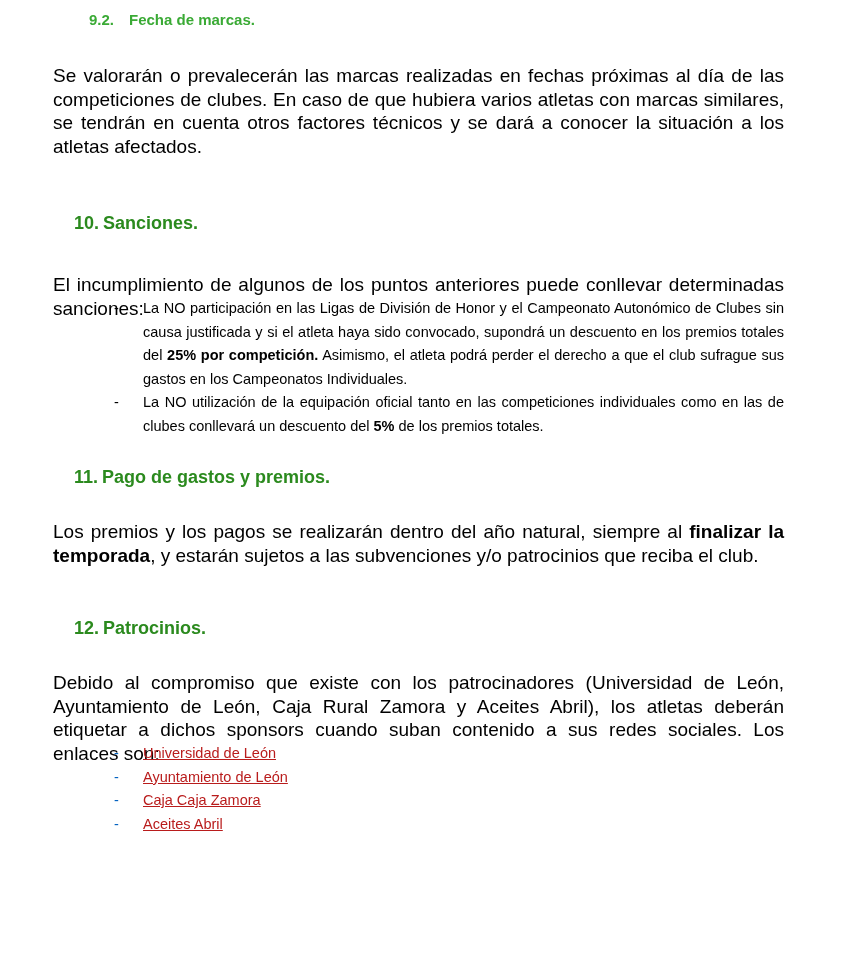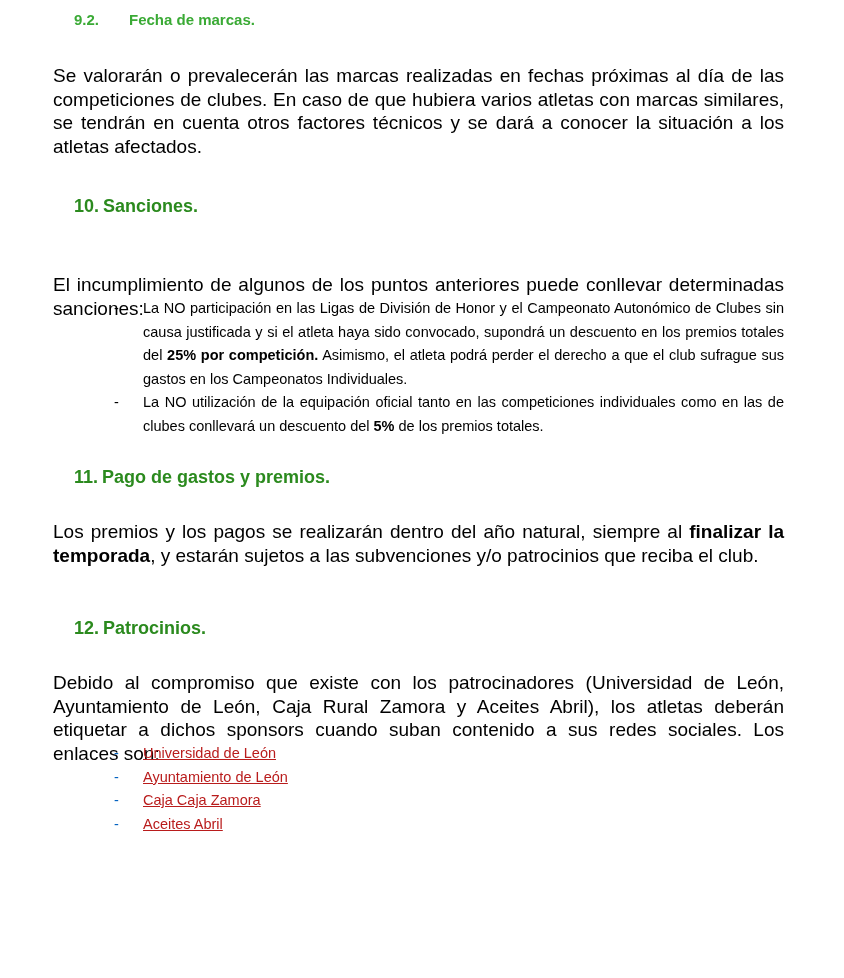--- a/index.html
+++ b/index.html
@@ -1,19 +1,19 @@
 <!DOCTYPE html>
 <html><head>
 <meta charset="utf-8">
 <style>
   html, body { margin: 0; padding: 0; background: #ffffff; }
   body { width: 844px; height: 978px; position: relative; overflow: hidden;
          font-family: "Liberation Sans", "DejaVu Sans", sans-serif; color: #000; }
   .abs { position: absolute; }
-  .sub-heading { left: 74px; top: 11px; font-weight: bold; font-size: 15px; color: #3aaa35; }
+  .sub-heading { left: 74px; top: 11px; font-weight: bold; font-size: 15px; color: #3aaa35; text-align: center; }
   .sub-heading .num { display: inline-block; width: 55px; }
   .sec-heading { left: 74px; font-weight: bold; font-size: 18px; color: #2b8a1e; }
   .sec-heading .num { margin-right: 4px; }
   .para { left: 53px; width: 731px; font-size: 19px; line-height: 23.6px; text-align: justify; }
   .para p { margin: 0; }
   .bullets { left: 114px; width: 670px; font-size: 14.5px; line-height: 23.6px; }
   .bullet { position: relative; padding-left: 29px; text-align: justify; }
   .bullet .dash { position: absolute; left: 0; top: 0; }
   .links { left: 114px; font-size: 14.5px; line-height: 23.6px; }
   .link-item { position: relative; padding-left: 29px; }
@@ -24,21 +24,21 @@
 </head>
 <body>
 
 <div class="abs sub-heading">
   <span class="num">9.2.</span><span>Fecha de marcas.</span>
 </div>
 <div class="abs para" style="top:64px;">
   <p>Se valorarán o prevalecerán las marcas realizadas en fechas próximas al día de las competiciones de clubes. En caso de que hubiera varios atletas con marcas similares, se tendrán en cuenta otros factores técnicos y se dará a conocer la situación a los atletas afectados.</p>
 </div>
 
-<div class="abs sec-heading" style="top:196px;">
+<div class="abs sec-heading" style="top:213px;">
   <span class="num">10.</span><span>Sanciones.</span>
 </div>
 <div class="abs para" style="top:251px;margin-top:22px;">
   <p>El incumplimiento de algunos de los puntos anteriores puede conllevar determinadas sanciones:</p>
 </div>
 <div class="abs bullets" style="top:297px;">
   <div class="bullet">
     <span class="dash">-</span>
     <span>La NO participación en las Ligas de División de Honor y el Campeonato Autonómico de Clubes sin causa justificada y si el atleta haya sido convocado, supondrá un descuento en los premios totales del </span><b>25% por competición.</b><span> Asimismo, el atleta podrá perder el derecho a que el club sufrague sus gastos en los Campeonatos Individuales.</span>
   </div>

